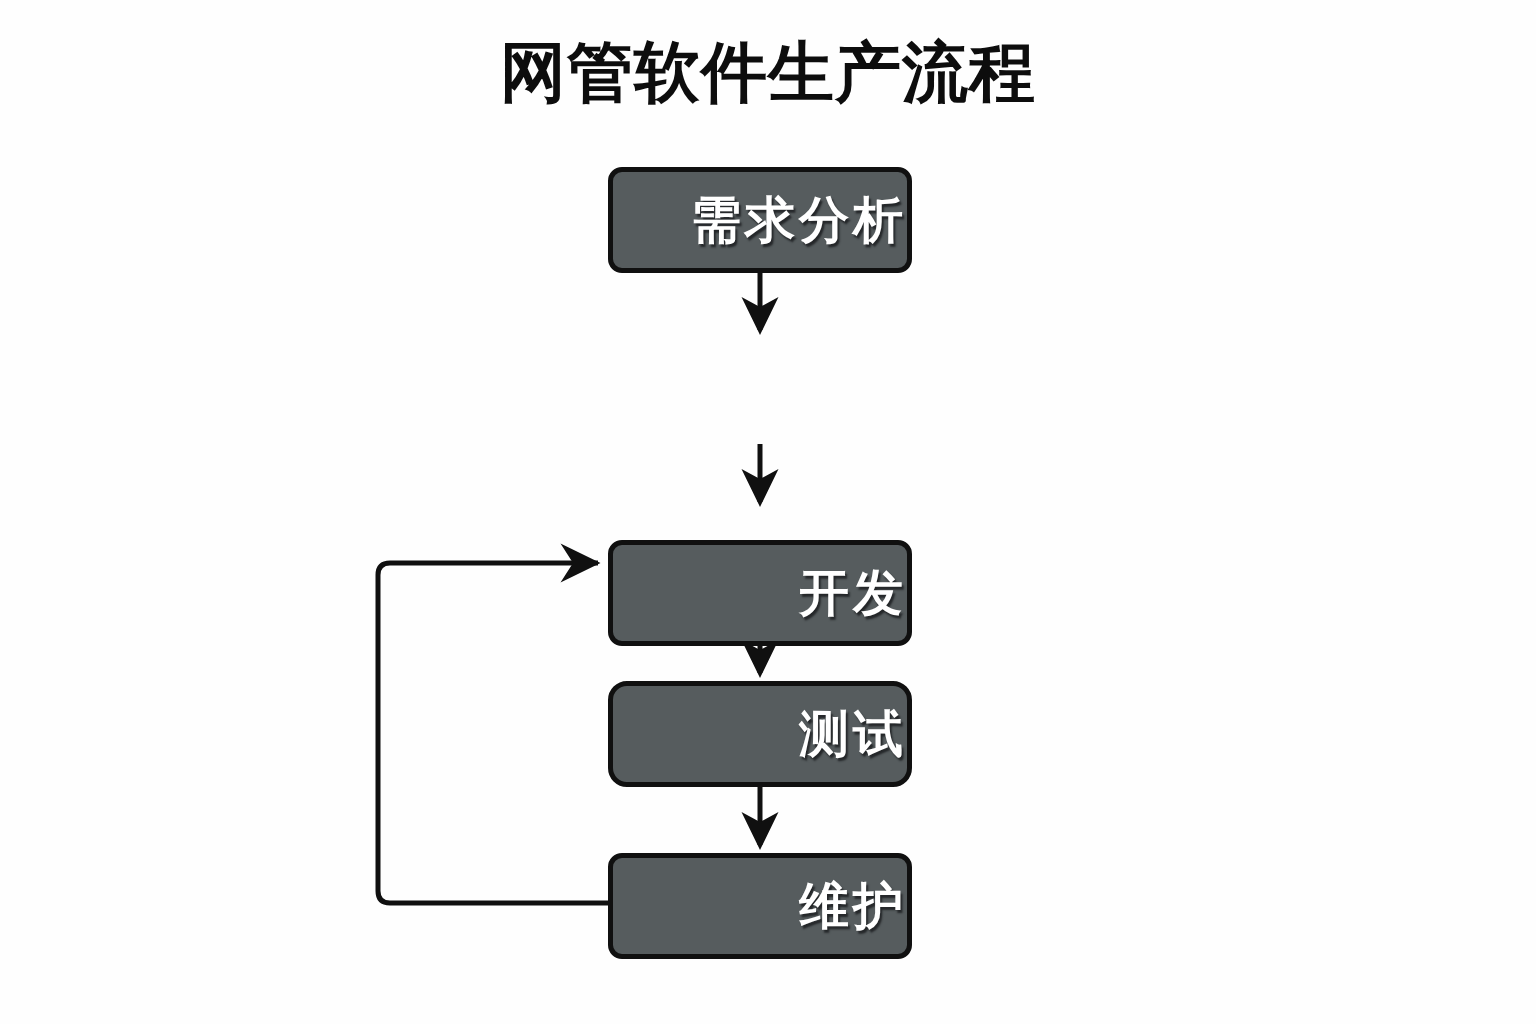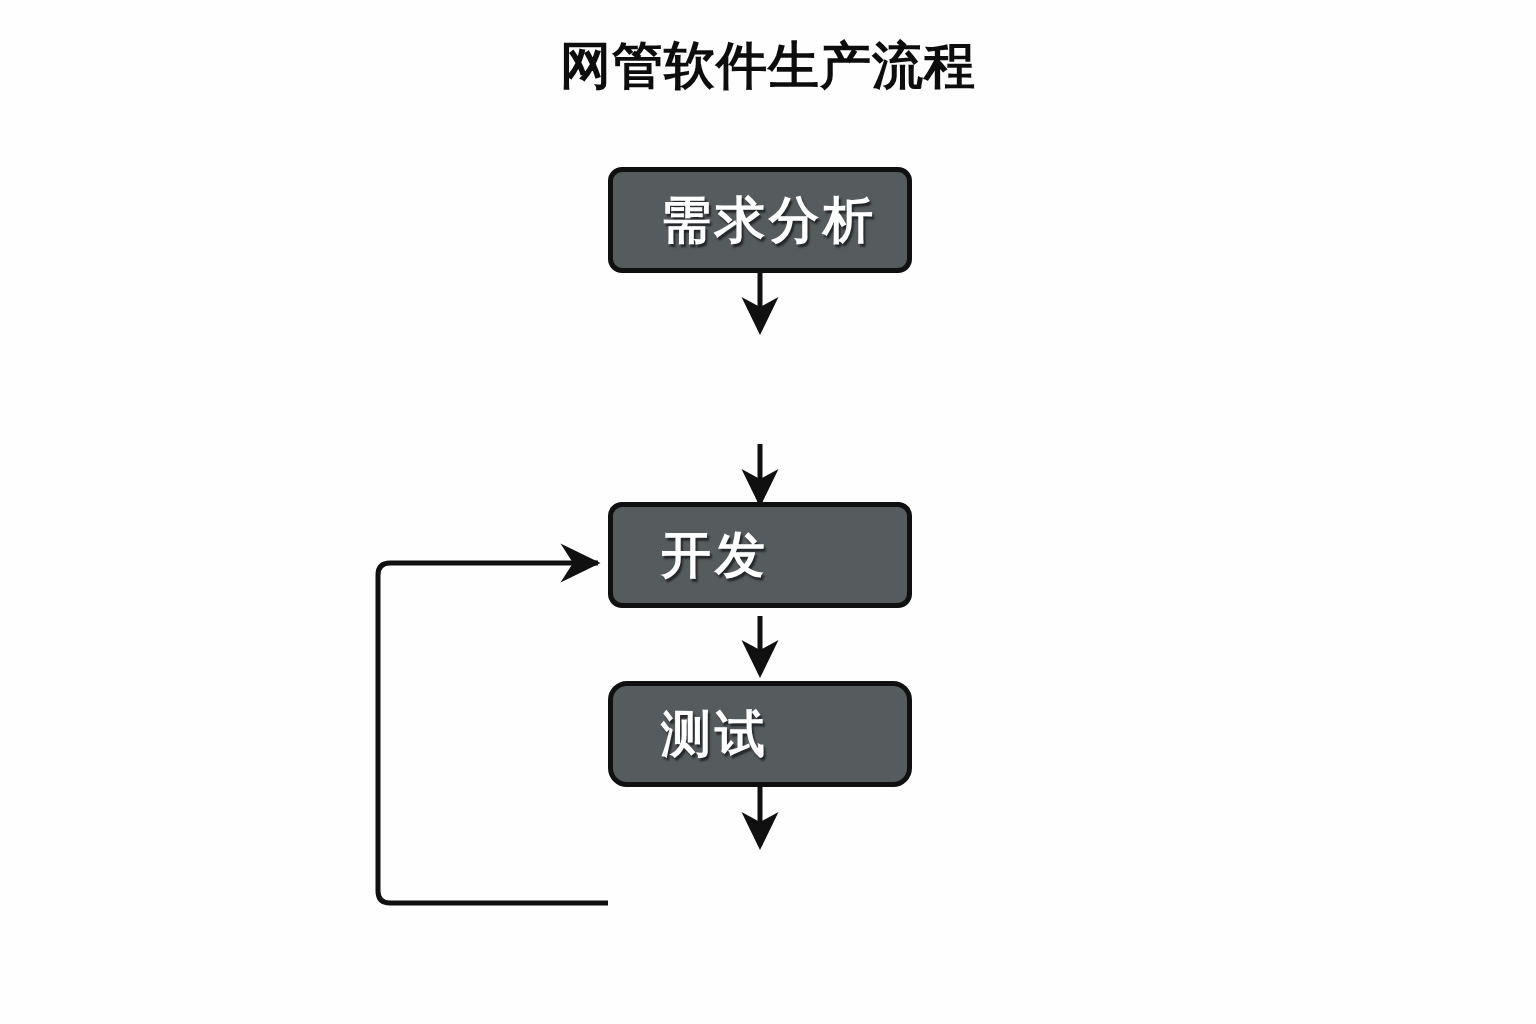--- a/index.html
+++ b/index.html
@@ -21,21 +21,21 @@
     height: 1024px;
   }
 
   
   .chart-title {
     position: absolute;
     left: 0;
     top: 40px;
     width: 1536px;
     text-align: center;
-    font-size: 51px;
+    font-size: 66px;
     font-weight: 700;
     color: #0d0d0d;
     letter-spacing: 1px;
     line-height: 1;
     white-space: nowrap;
   }
 
   
   #connectors {
     position: absolute;
@@ -51,37 +51,36 @@
     position: absolute;
     box-sizing: border-box;
     width: 304px;
     height: 106px;
     left: 608px;
     background: #565c5e;
     border: 5px solid #101010;
     border-radius: 14px;
     display: flex;
     align-items: center;
-    justify-content: flex-start;
+    justify-content: flex-end;
     z-index: 2;
-    padding-left: 48px;
   }
   .node-label {
     color: #ffffff;
     font-size: 50px;
     font-weight: 700;
     letter-spacing: 4px;
     line-height: 1;
     text-shadow: 2px 3px 2px rgba(20,22,24,0.75);
     white-space: nowrap;
   }
 
   #node-0 { top: 167px; }
   #node-1 { top: 338px; }
-  #node-2 { top: 502px; }
+  #node-2 { top: 540px; }
   #node-3 { top: 681px; border-radius: 19px; }
   #node-4 { top: 853px; }
 </style>
 </head>
 <body>
 
 <div id="canvas">
 
   <div class="chart-title">网管软件生产流程</div>
 
@@ -112,14 +111,17 @@
 
 
   <div class="node" id="node-2">
     <span class="node-label">开发</span>
   </div>
 
   <div class="node" id="node-3">
     <span class="node-label">测试</span>
   </div>
 
+  <div class="node" id="node-4">
+    <span class="node-label">维护</span>
+  </div>
 
 </div>
 
 </body></html>

